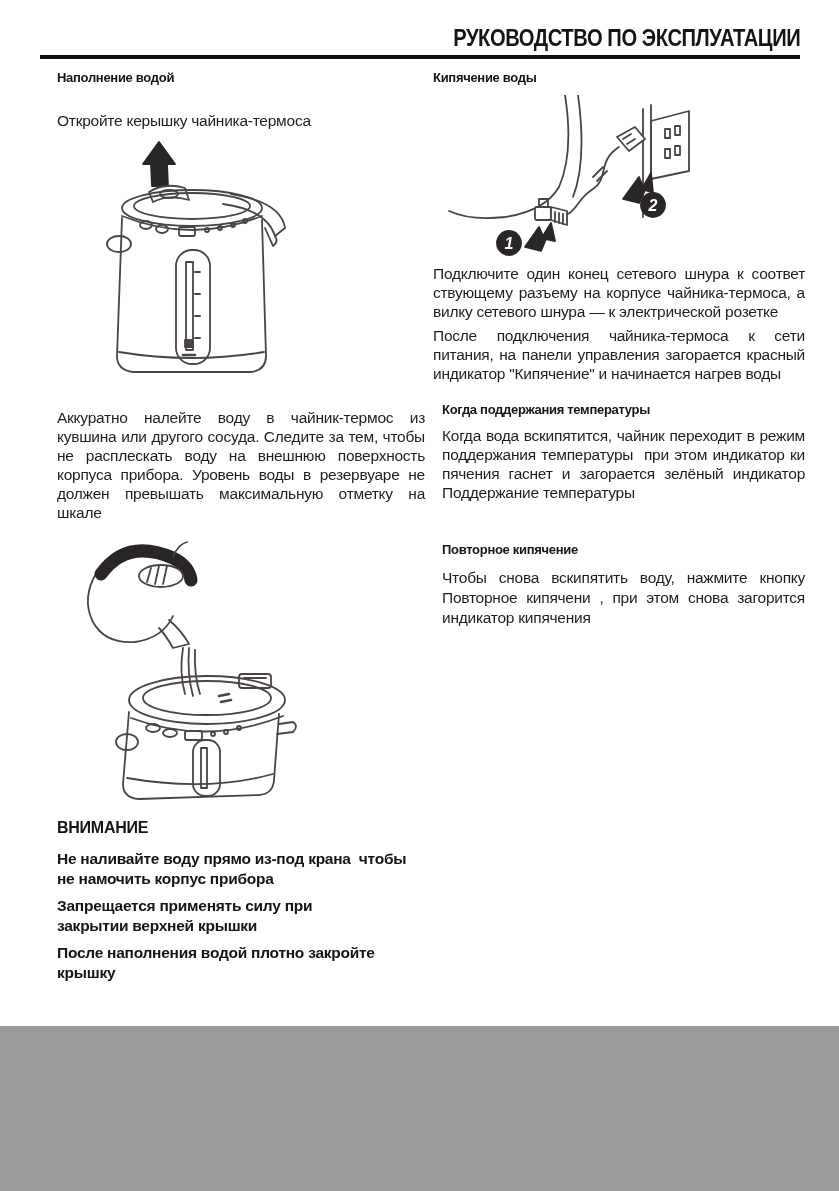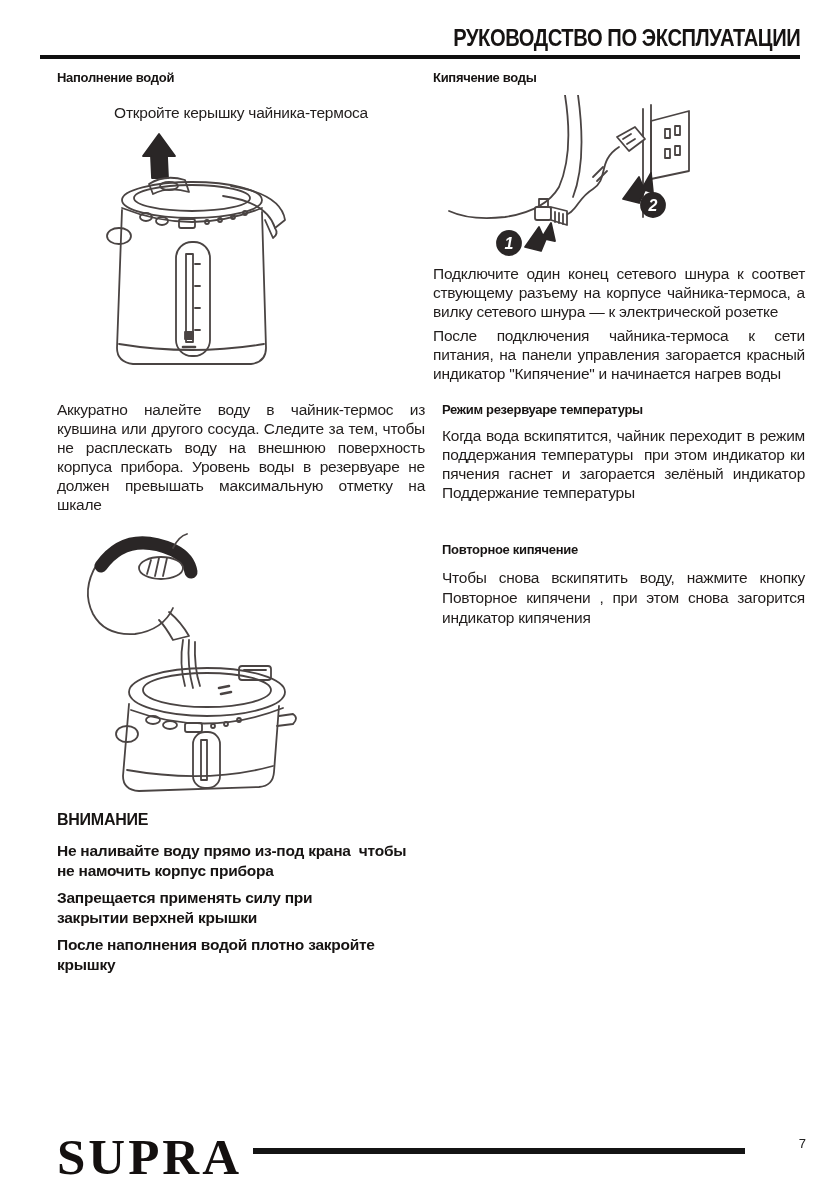--- a/index.html
+++ b/index.html
@@ -1,19 +1,19 @@
 <!DOCTYPE html>
 <html><head>
 <meta charset="utf-8">
 <style>
   * { margin:0; padding:0; box-sizing:border-box; }
   html,body { background:#9a9a9a; }
   .page {
     position:relative;
-    width:839px; height:1191px;
+    width:839px; height:1026px;
     margin:0 auto;
     background:#ffffff;
     font-family:"Liberation Sans", sans-serif;
     color:#1d1a19;
     overflow:hidden;
   }
   
   .header-title {
     position:absolute; top:24px; right:39px;
     font-size:24px; font-weight:bold; letter-spacing:-0.5px;
@@ -70,21 +70,21 @@
 
 <div class="page">
 
   <div class="header-title">РУКОВОДСТВО ПО ЭКСПЛУАТАЦИИ</div>
   <div class="header-rule"></div>
 
   <div class="col col-left">
 
     <h2 class="sec">Наполнение водой</h2>
 
-    <p class="body-p nojust" style="margin-top:15px;text-align:center;">Откройте керышку чайника-термоса</p>
+    <p class="body-p nojust" style="margin-top:23px;">Откройте керышку чайника-термоса</p>
 
     <svg class="fig" style="margin:10px 0 0 16px;" width="238" height="254" viewBox="0 0 238 254" fill="none" stroke="#4a4443" stroke-width="1.8" stroke-linecap="round" stroke-linejoin="round">
 
       <polygon points="86,2 102,24 94,24 95,46 79,46 78,24 70,24" fill="#2a2626" stroke="#2a2626"></polygon>
 
       <path d="M76,52 Q92,42 112,48 L116,60 Q96,54 80,62 Z"></path>
       <ellipse cx="96" cy="54" rx="9" ry="4"></ellipse>
 
       <ellipse cx="119" cy="68" rx="70" ry="18"></ellipse>
       <ellipse cx="119" cy="66" rx="58" ry="13"></ellipse>
@@ -211,21 +211,21 @@
 
       <polygon points="176,104 192,82 196,92 204,78 206,98 198,95 192,108" fill="#2a2626" stroke="#2a2626"></polygon>
       <circle cx="206" cy="110" r="12" fill="#2a2626" stroke="#2a2626"></circle>
       <text x="206" y="116" text-anchor="middle" fill="#ffffff" stroke="none" font-family="Liberation Sans, sans-serif" font-size="16" font-weight="bold" font-style="italic">2</text>
     </svg>
 
     <p class="body-p" style="margin-top:5px;">Подключите один конец сетевого шнура к соответ ствующему разъему на корпусе чайника-термоса, а вилку сетевого шнура — к электрической розетке</p>
     <p class="body-p" style="margin-top:5px;">После подключения чайника-термоса к сети питания, на панели управления загорается красный индикатор "Кипячение" и начинается нагрев воды</p>
 
     <div class="indent" style="margin-top:17px;">
-      <h2 class="sec">Режим резервуаре температуры</h2>
+      <h2 class="sec">Когда поддержания температуры</h2>
       <p class="body-p" style="margin-top:6px;">Когда вода вскипятится, чайник переходит в режим поддержания температуры  при этом индикатор ки пячения гаснет и загорается зелёный индикатор  Поддержание температуры</p>
     </div>
 
     <div class="indent" style="margin-top:38px;">
       <h2 class="sec">Повторное кипячение</h2>
       <p class="body-p" style="margin-top:8px; line-height:20px;">Чтобы снова вскипятить воду, нажмите кнопку  Повторное кипячени , при этом снова загорится индикатор кипячения</p>
     </div>
   </div>
 
   <div class="brand-logo">SUPRA</div>

